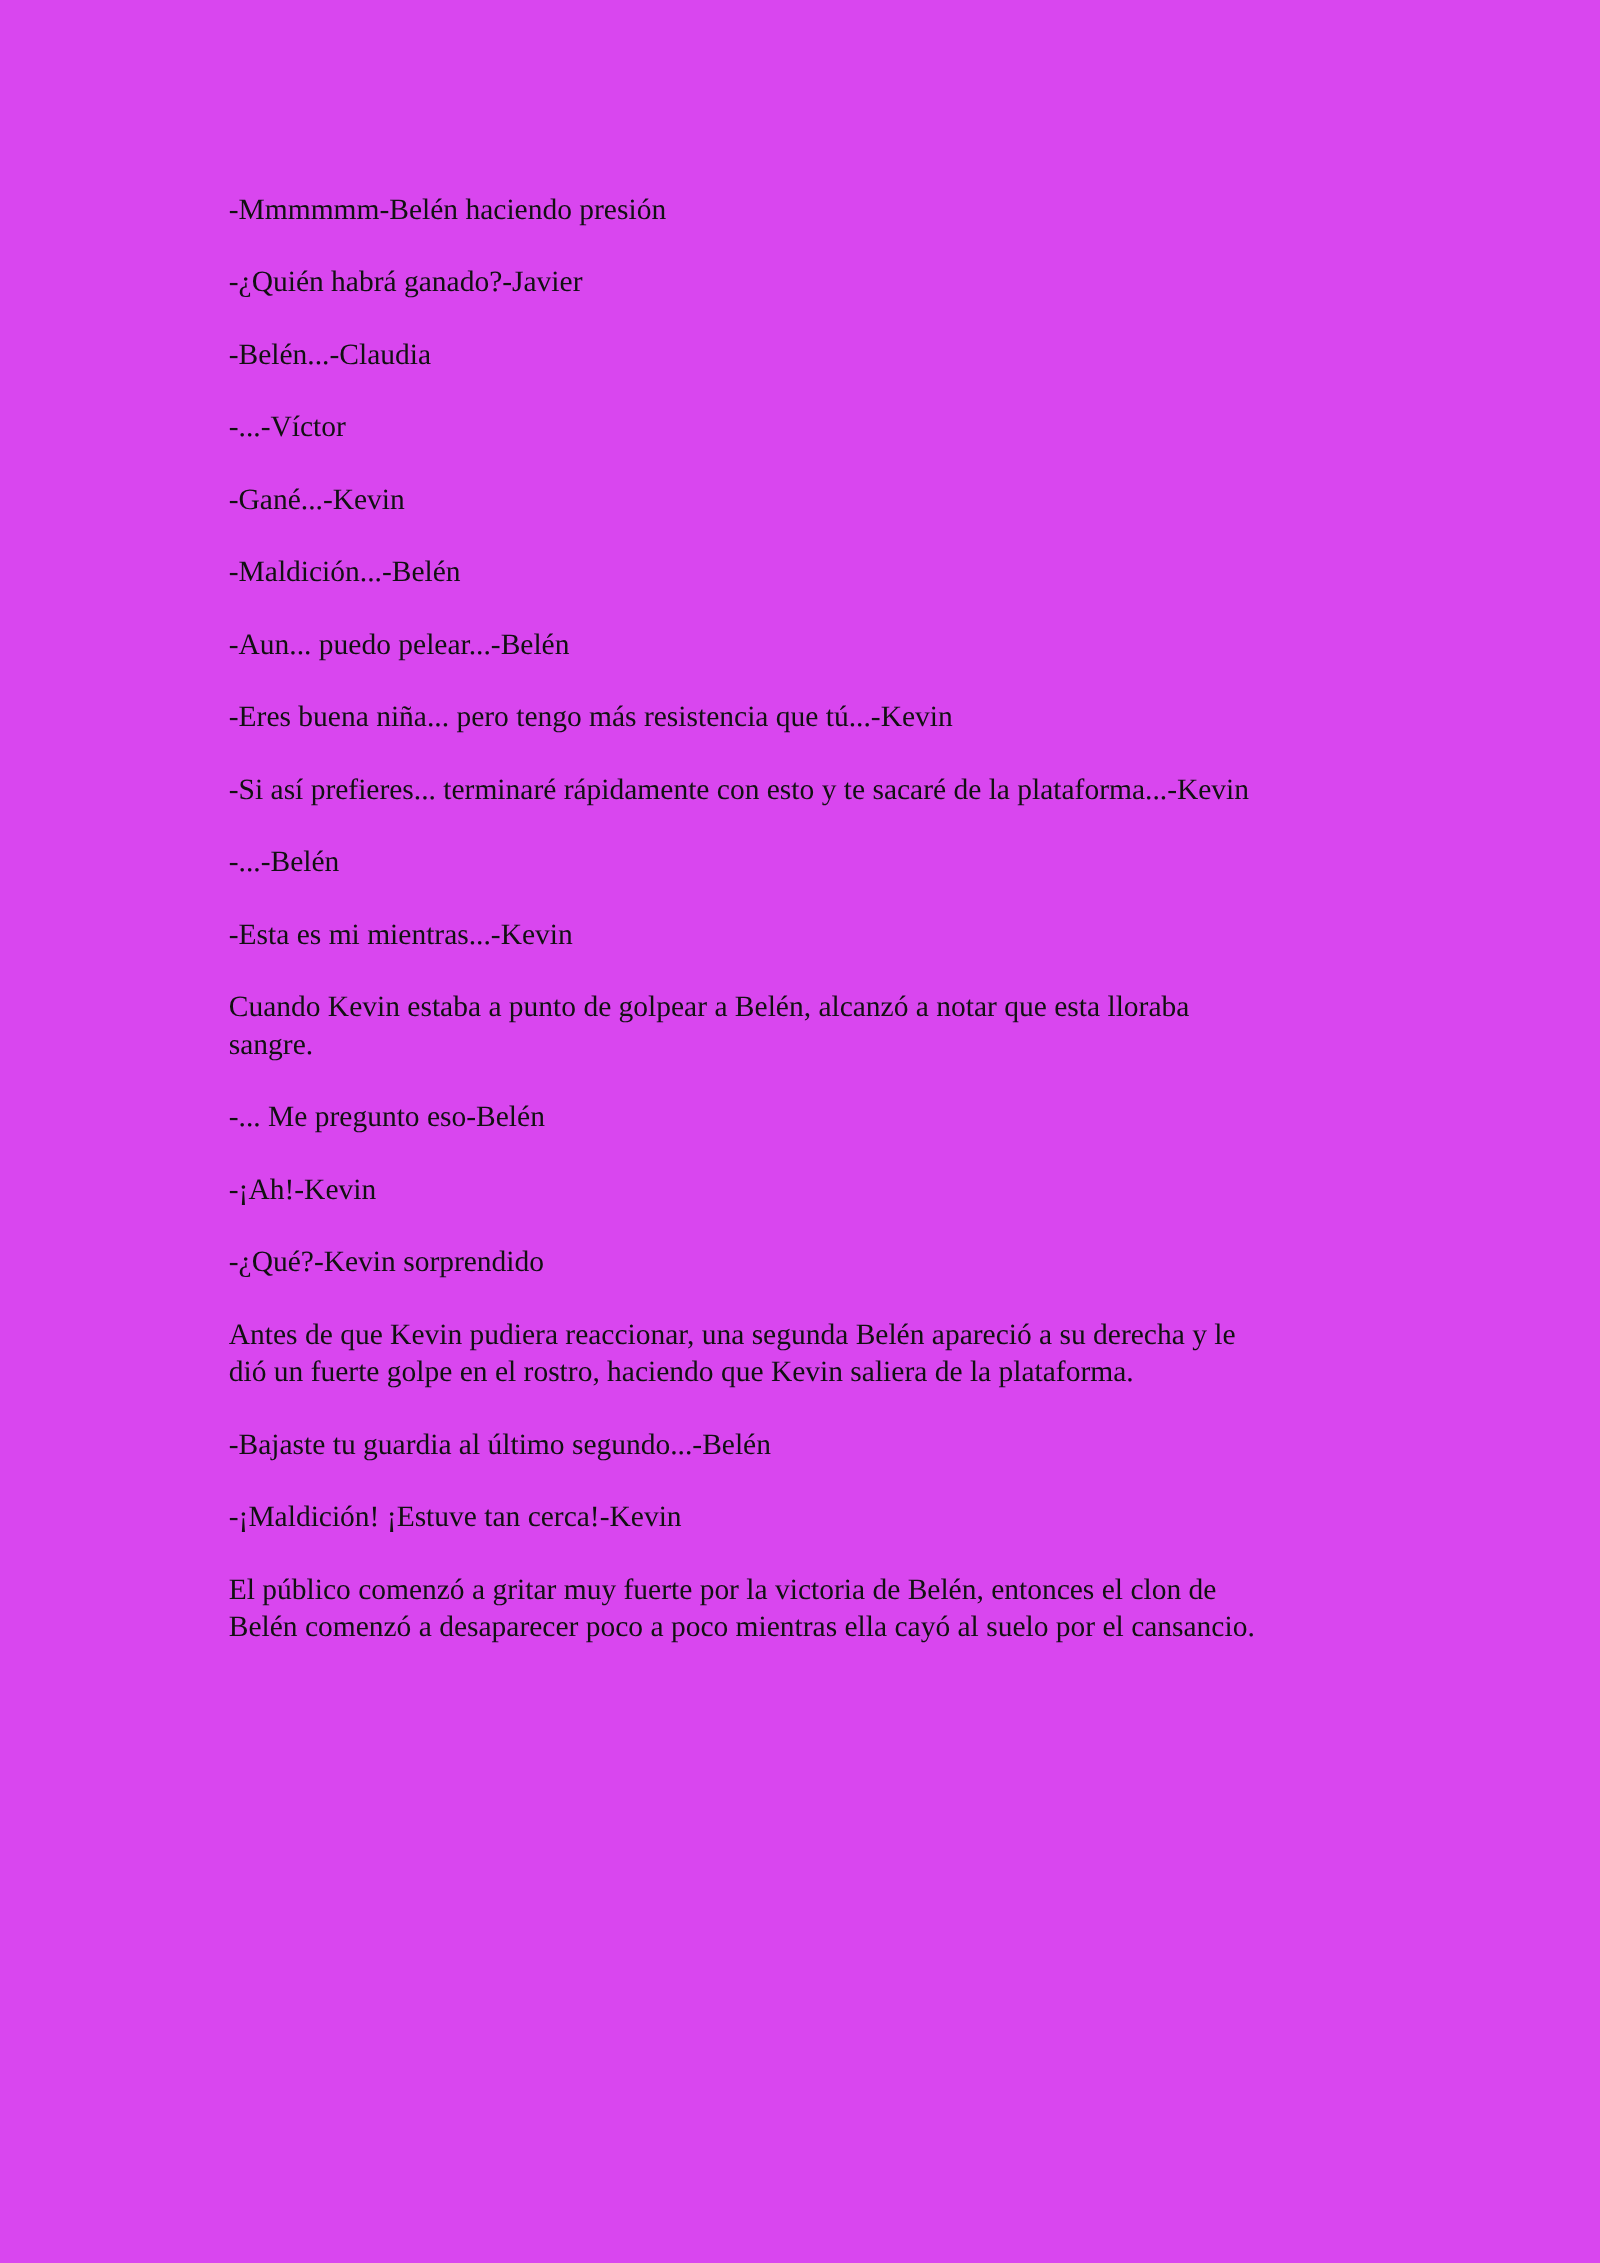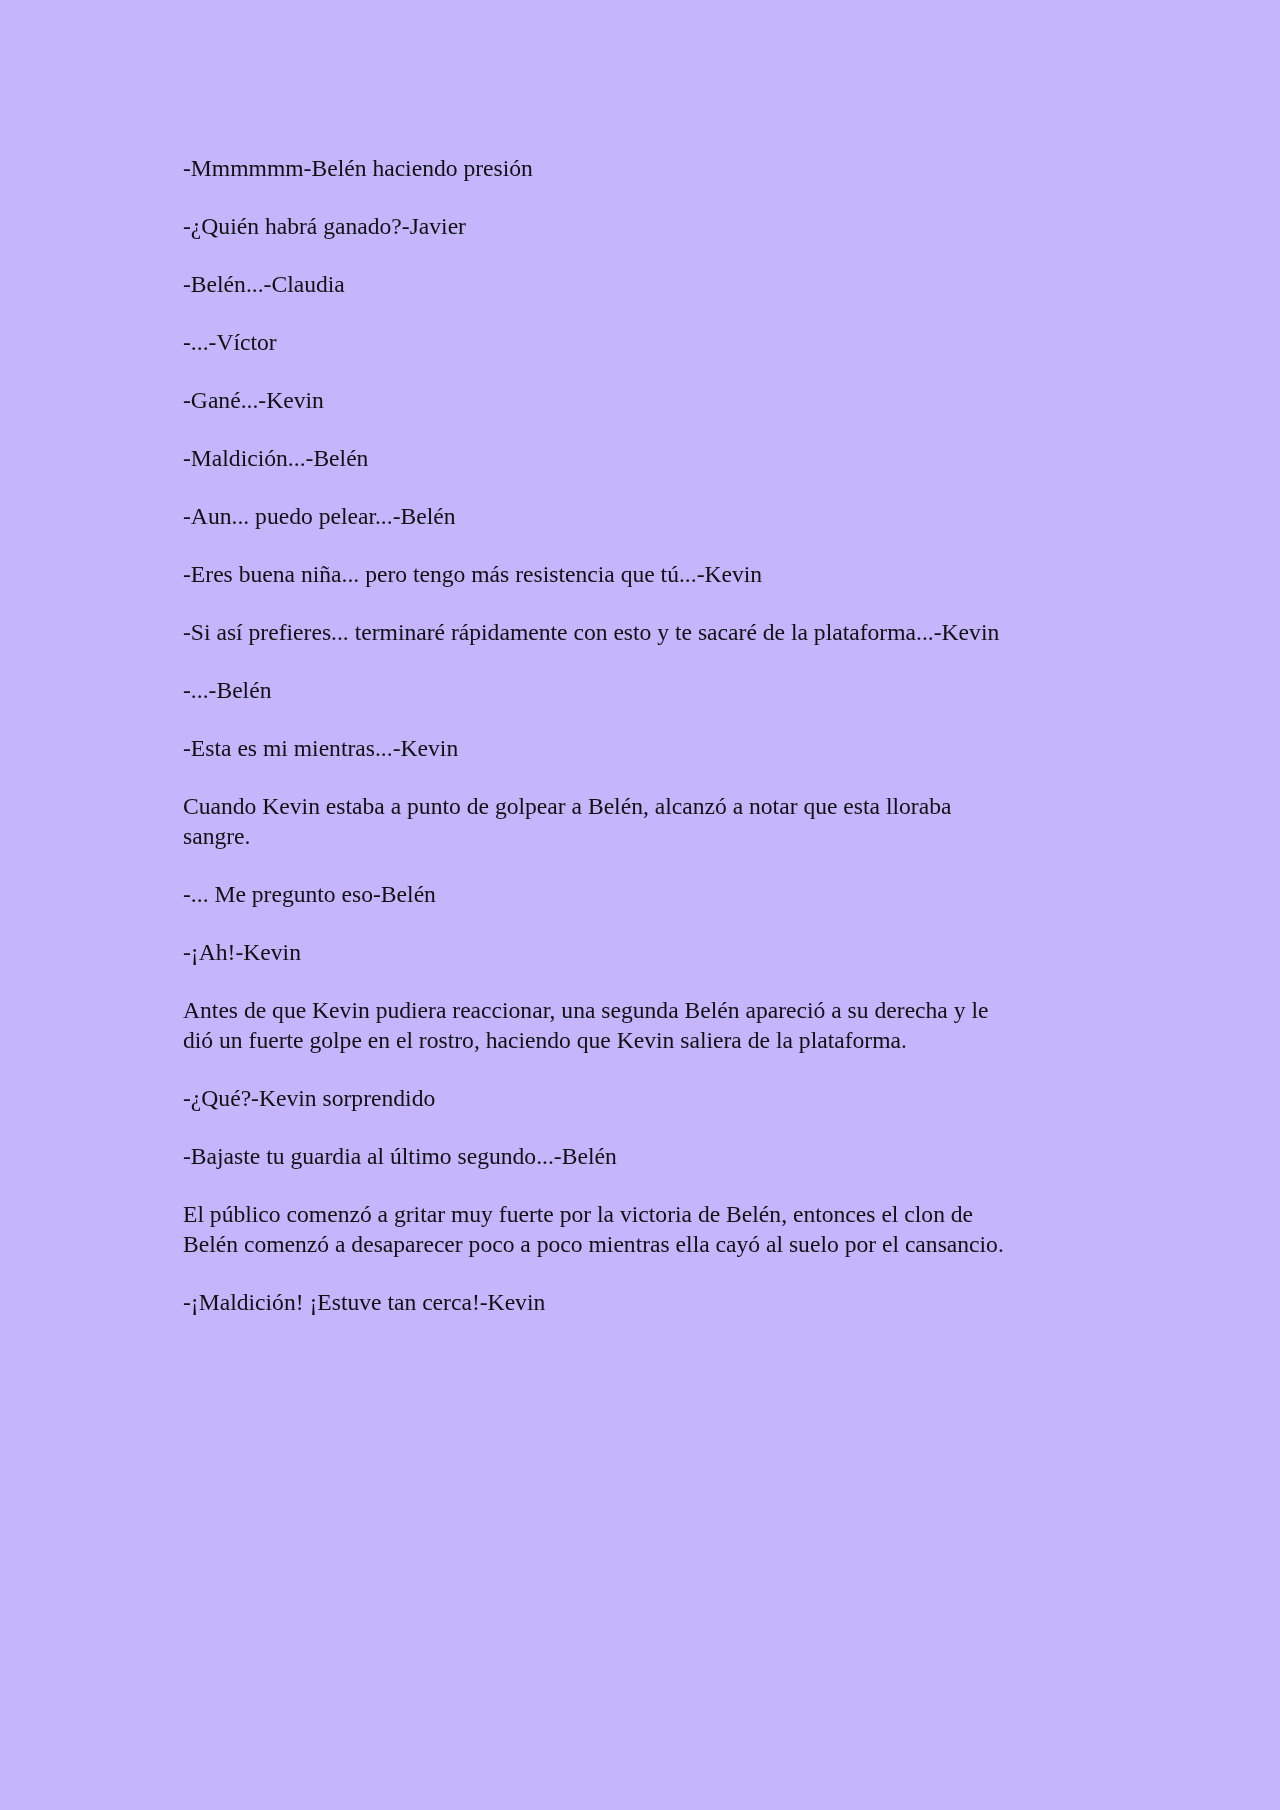--- a/index.html
+++ b/index.html
@@ -12,21 +12,21 @@
       height: 1810px;
       position: relative;
       overflow: hidden;
     }
     .page {
       position: absolute;
       left: 0;
       top: 0;
       width: 1280px;
       height: 1810px;
-      background: #c4b5fd;
+      background: #d946ef;
     }
     .text-body {
       position: absolute;
       left: 183px;
       top: 153px;
       width: 920px;
       font-family: "Liberation Serif", "DejaVu Serif", serif;
       font-size: 23.6px;
       line-height: 30px;
       color: #111111;
@@ -50,21 +50,21 @@
     <p class="para">-Maldición...-Belén</p>
     <p class="para">-Aun... puedo pelear...-Belén</p>
     <p class="para">-Eres buena niña... pero tengo más resistencia que tú...-Kevin</p>
     <p class="para">-Si así prefieres... terminaré rápidamente con esto y te sacaré de la plataforma...-Kevin</p>
     <p class="para">-...-Belén</p>
     <p class="para">-Esta es mi mientras...-Kevin</p>
     <p class="para">Cuando Kevin estaba a punto de golpear a Belén, alcanzó a notar que esta lloraba
 sangre.</p>
     <p class="para">-... Me pregunto eso-Belén</p>
     <p class="para">-¡Ah!-Kevin</p>
+    <p class="para">-¿Qué?-Kevin sorprendido</p>
     <p class="para">Antes de que Kevin pudiera reaccionar, una segunda Belén apareció a su derecha y le
 dió un fuerte golpe en el rostro, haciendo que Kevin saliera de la plataforma.</p>
-    <p class="para">-¿Qué?-Kevin sorprendido</p>
     <p class="para">-Bajaste tu guardia al último segundo...-Belén</p>
+    <p class="para">-¡Maldición! ¡Estuve tan cerca!-Kevin</p>
     <p class="para">El público comenzó a gritar muy fuerte por la victoria de Belén, entonces el clon de
 Belén comenzó a desaparecer poco a poco mientras ella cayó al suelo por el cansancio.</p>
-    <p class="para">-¡Maldición! ¡Estuve tan cerca!-Kevin</p>
   </div>
 </div>
 
 </body></html>

